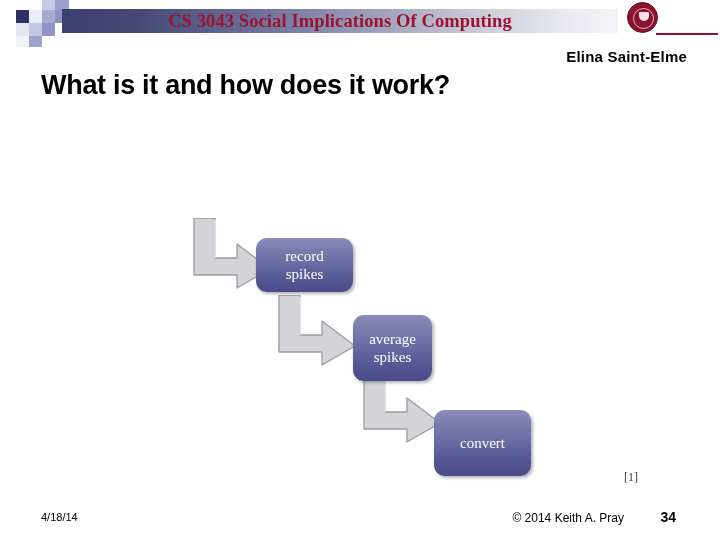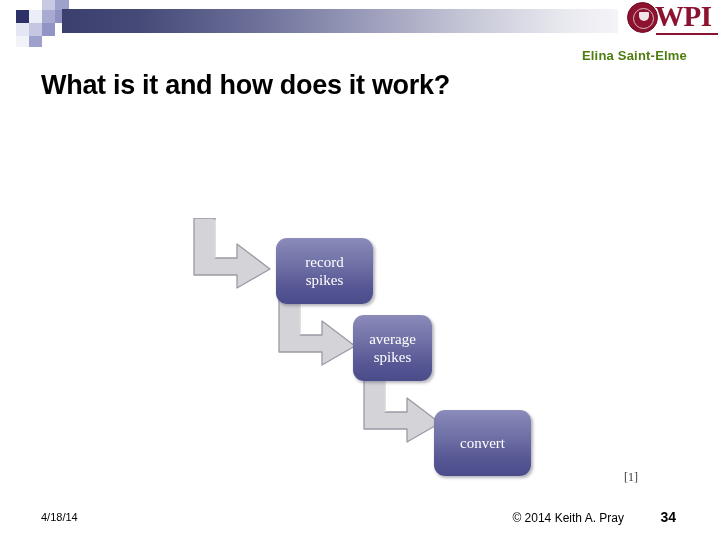--- a/index.html
+++ b/index.html
@@ -114,23 +114,23 @@
     width: 62px;
     height: 2px;
     background: #8c1230;
   }
 
   
   #author-name {
     position: absolute;
     right: 33px;
     top: 48px;
-    font-size: 13px;
-    font-weight: bold;
-    color: #4d7c0f;
+    font-size: 15px;
+    font-weight: bold;
+    color: #000000;
     letter-spacing: 0.2px;
   }
 
   
   #slide-title {
     position: absolute;
     left: 41px;
     top: 64px;
     width: 560px;
     font-size: 27px;
@@ -225,27 +225,27 @@
     <div class="deco-square" style="left:55px; top:0px; width:14px; height:10px; background:#9ea1cb;"></div>
 
     <div class="deco-square" style="left:16px; top:23px; width:13px; height:13px; background:#e4e6f3;"></div>
     <div class="deco-square" style="left:29px; top:23px; width:13px; height:13px; background:#c5c7e2;"></div>
     <div class="deco-square" style="left:42px; top:23px; width:13px; height:13px; background:#9294c6;"></div>
 
     <div class="deco-square" style="left:29px; top:36px; width:13px; height:11px; background:#9ea1cb;"></div>
     <div class="deco-square" style="left:16px; top:36px; width:13px; height:11px; background:#f2f3f9;"></div>
 
     <div id="banner-bar"></div>
+    <div id="banner-title">CS 3043 Social Implications Of Computing</div>
 
     <div id="wpi-logo">
       <div id="wpi-seal">
         <div id="wpi-seal-inner"></div>
         <div id="wpi-seal-shield"></div>
       </div>
-      <div id="wpi-wordmark">WPI</div>
       <div id="wpi-underline"></div>
     </div>
   </div>
 
   <div id="author-name">Elina Saint-Elme</div>
 
   <div id="slide-title">What is it and how does it work?</div>
 
   <div id="flowchart">
 
@@ -258,21 +258,21 @@
       <path d="M 4,0 L 25,0 L 25,40 L 47,40 L 47,26 L 80,51 L 47,70 L 47,57 L 4,57 Z" fill="#d3d3d8" stroke="#9a9aa4" stroke-width="1.3" stroke-linejoin="round"></path>
       <path d="M 25,2 L 25,40" fill="none" stroke="#ffffff" stroke-width="1.4" opacity="0.75"></path>
     </svg>
 
     <svg class="flow-arrow" style="left:360px; top:372px; width:85px; height:72px;" viewBox="0 0 85 72">
       <path d="M 4,0 L 25,0 L 25,40 L 47,40 L 47,26 L 80,51 L 47,70 L 47,57 L 4,57 Z" fill="#d3d3d8" stroke="#9a9aa4" stroke-width="1.3" stroke-linejoin="round"></path>
       <path d="M 25,2 L 25,40" fill="none" stroke="#ffffff" stroke-width="1.4" opacity="0.75"></path>
     </svg>
 
 
-    <div class="flow-box" style="left:276px; top:238px; width:97px; height:66px;">
+    <div class="flow-box" style="left:256px; top:238px; width:97px; height:54px;">
       <div>
         <div>record</div>
         <div>spikes</div>
       </div>
     </div>
 
     <div class="flow-box" style="left:353px; top:315px; width:79px; height:66px;">
       <div>
         <div>average</div>
         <div>spikes</div>

